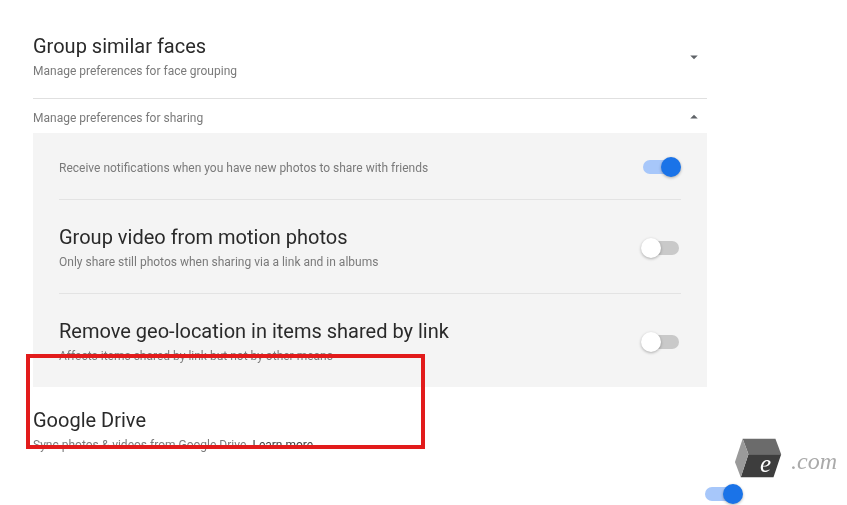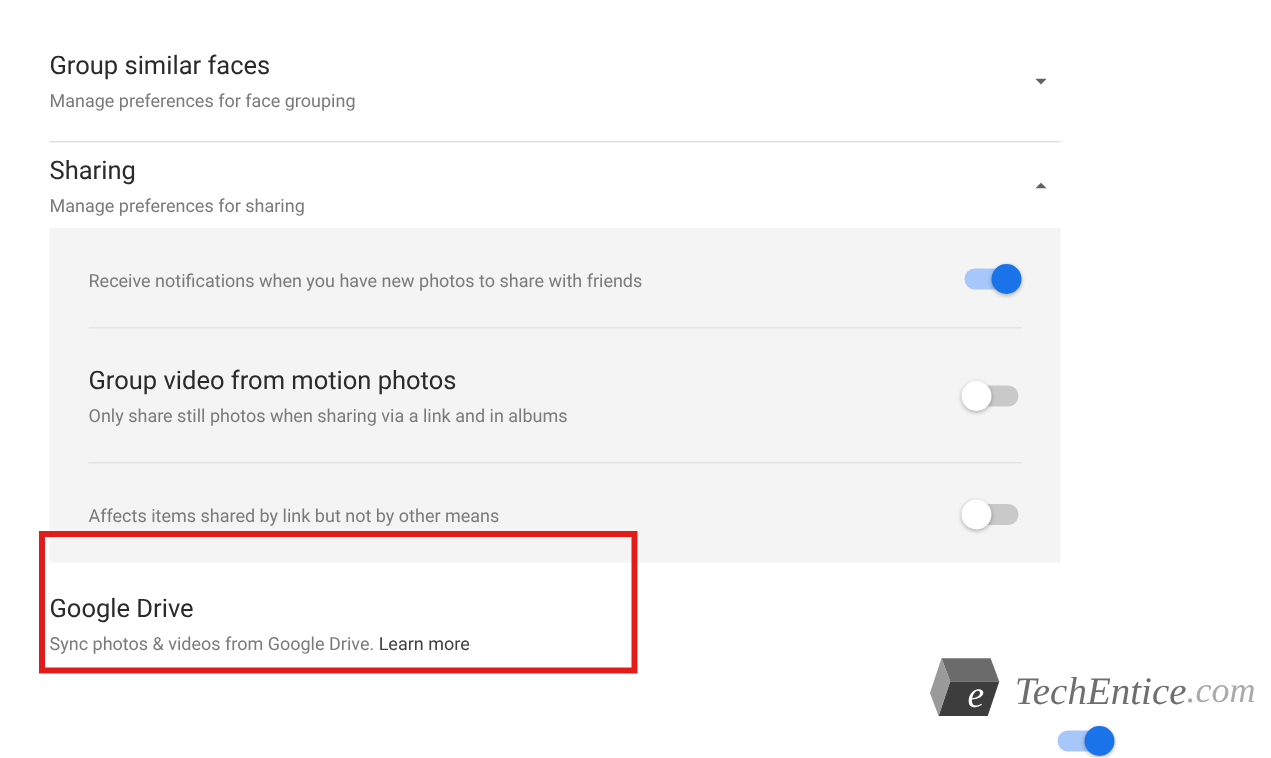--- a/index.html
+++ b/index.html
@@ -19,21 +19,21 @@
     display: flex;
     justify-content: space-between;
     align-items: center;
     padding: 8px 0 18px 0;
     border-bottom: 1px solid #e0e0e0;
     cursor: pointer;
   }
   .section-row.no-border { border-bottom: none; padding-bottom: 6px; }
   .section-text { flex: 1; }
   .title {
-    font-size: 17px;
+    font-size: 20px;
     color: #2a2a2a;
     line-height: 1.35;
   }
   .subtitle {
     font-size: 12px;
     color: #7a7a7a;
     line-height: 1.5;
     margin-top: 2px;
   }
   .chevron {
@@ -135,21 +135,20 @@
       <div class="title">Group similar faces</div>
       <div class="subtitle">Manage preferences for face grouping</div>
     </div>
     <svg class="chevron" viewBox="0 0 24 24">
         <path fill="currentColor" d="M7 10l5 5 5-5z"></path>
       </svg>
   </div>
 
   <div class="section-row no-border">
     <div class="section-text">
-      <div class="title">Sharing</div>
       <div class="subtitle">Manage preferences for sharing</div>
     </div>
     <svg class="chevron" viewBox="0 0 24 24">
         <path fill="currentColor" d="M7 14l5-5 5 5z"></path>
       </svg>
   </div>
 
   <div class="panel">
 
     <div class="panel-row">
@@ -166,20 +165,21 @@
         <div class="title">Group video from motion photos</div>
         <div class="subtitle">Only share still photos when sharing via a link and in albums</div>
       </div>
       <div class="toggle off">
           <div class="knob"></div>
         </div>
     </div>
 
     <div class="panel-row">
       <div class="section-text">
+        <div class="title">Remove geo-location in items shared by link</div>
         <div class="subtitle">Affects items shared by link but not by other means</div>
       </div>
       <div class="toggle off">
           <div class="knob"></div>
         </div>
     </div>
 
   </div>
 
   <div class="drive-row">
@@ -199,15 +199,14 @@
     <div class="knob"></div>
   </div>
 
 <div class="watermark">
   <svg class="wm-icon" viewBox="0 0 60 54">
     <polygon points="12,4 46,4 52,20 18,20" fill="#6b6b6b"></polygon>
     <polygon points="18,20 52,20 44,44 10,44" fill="#3d3d3d"></polygon>
     <polygon points="12,4 18,20 10,44 4,28" fill="#9a9a9a"></polygon>
     <text x="30" y="38" font-family="Georgia" font-style="italic" font-size="26" fill="#ffffff">e</text>
   </svg>
-  <span class="brand1">TechEntice</span>
     <span class="brand3">.com</span>
 </div>
 
 </body></html>

